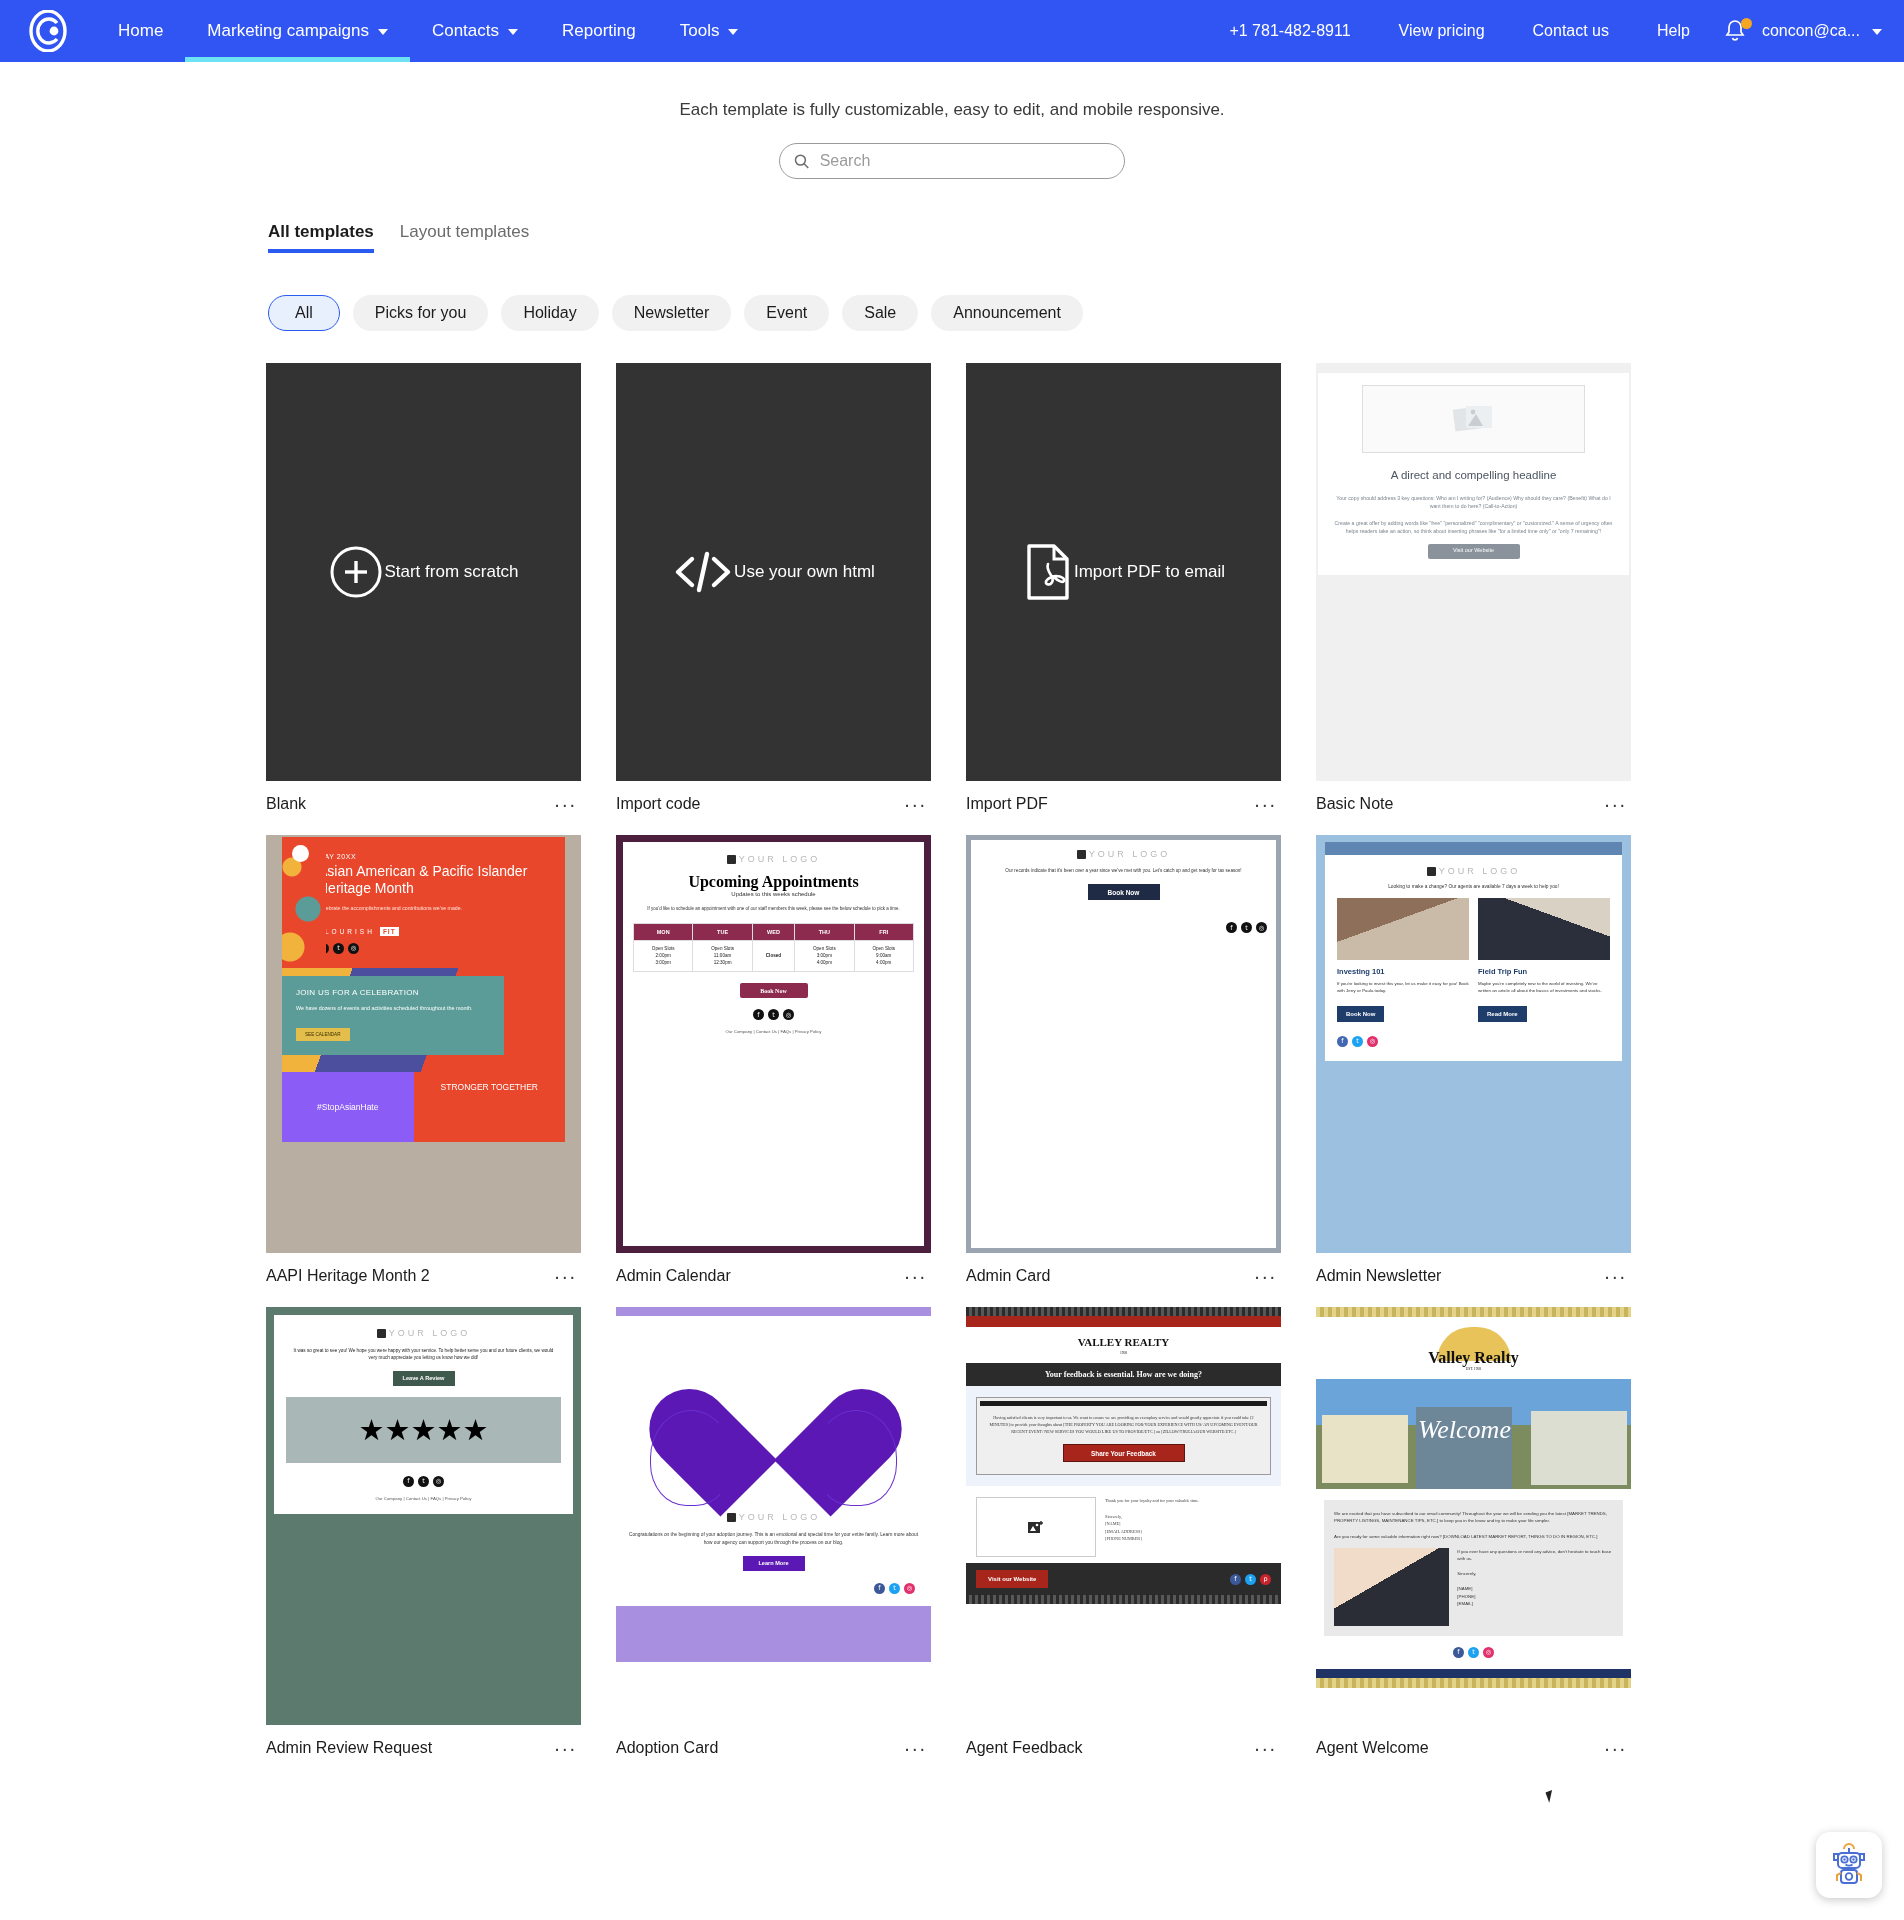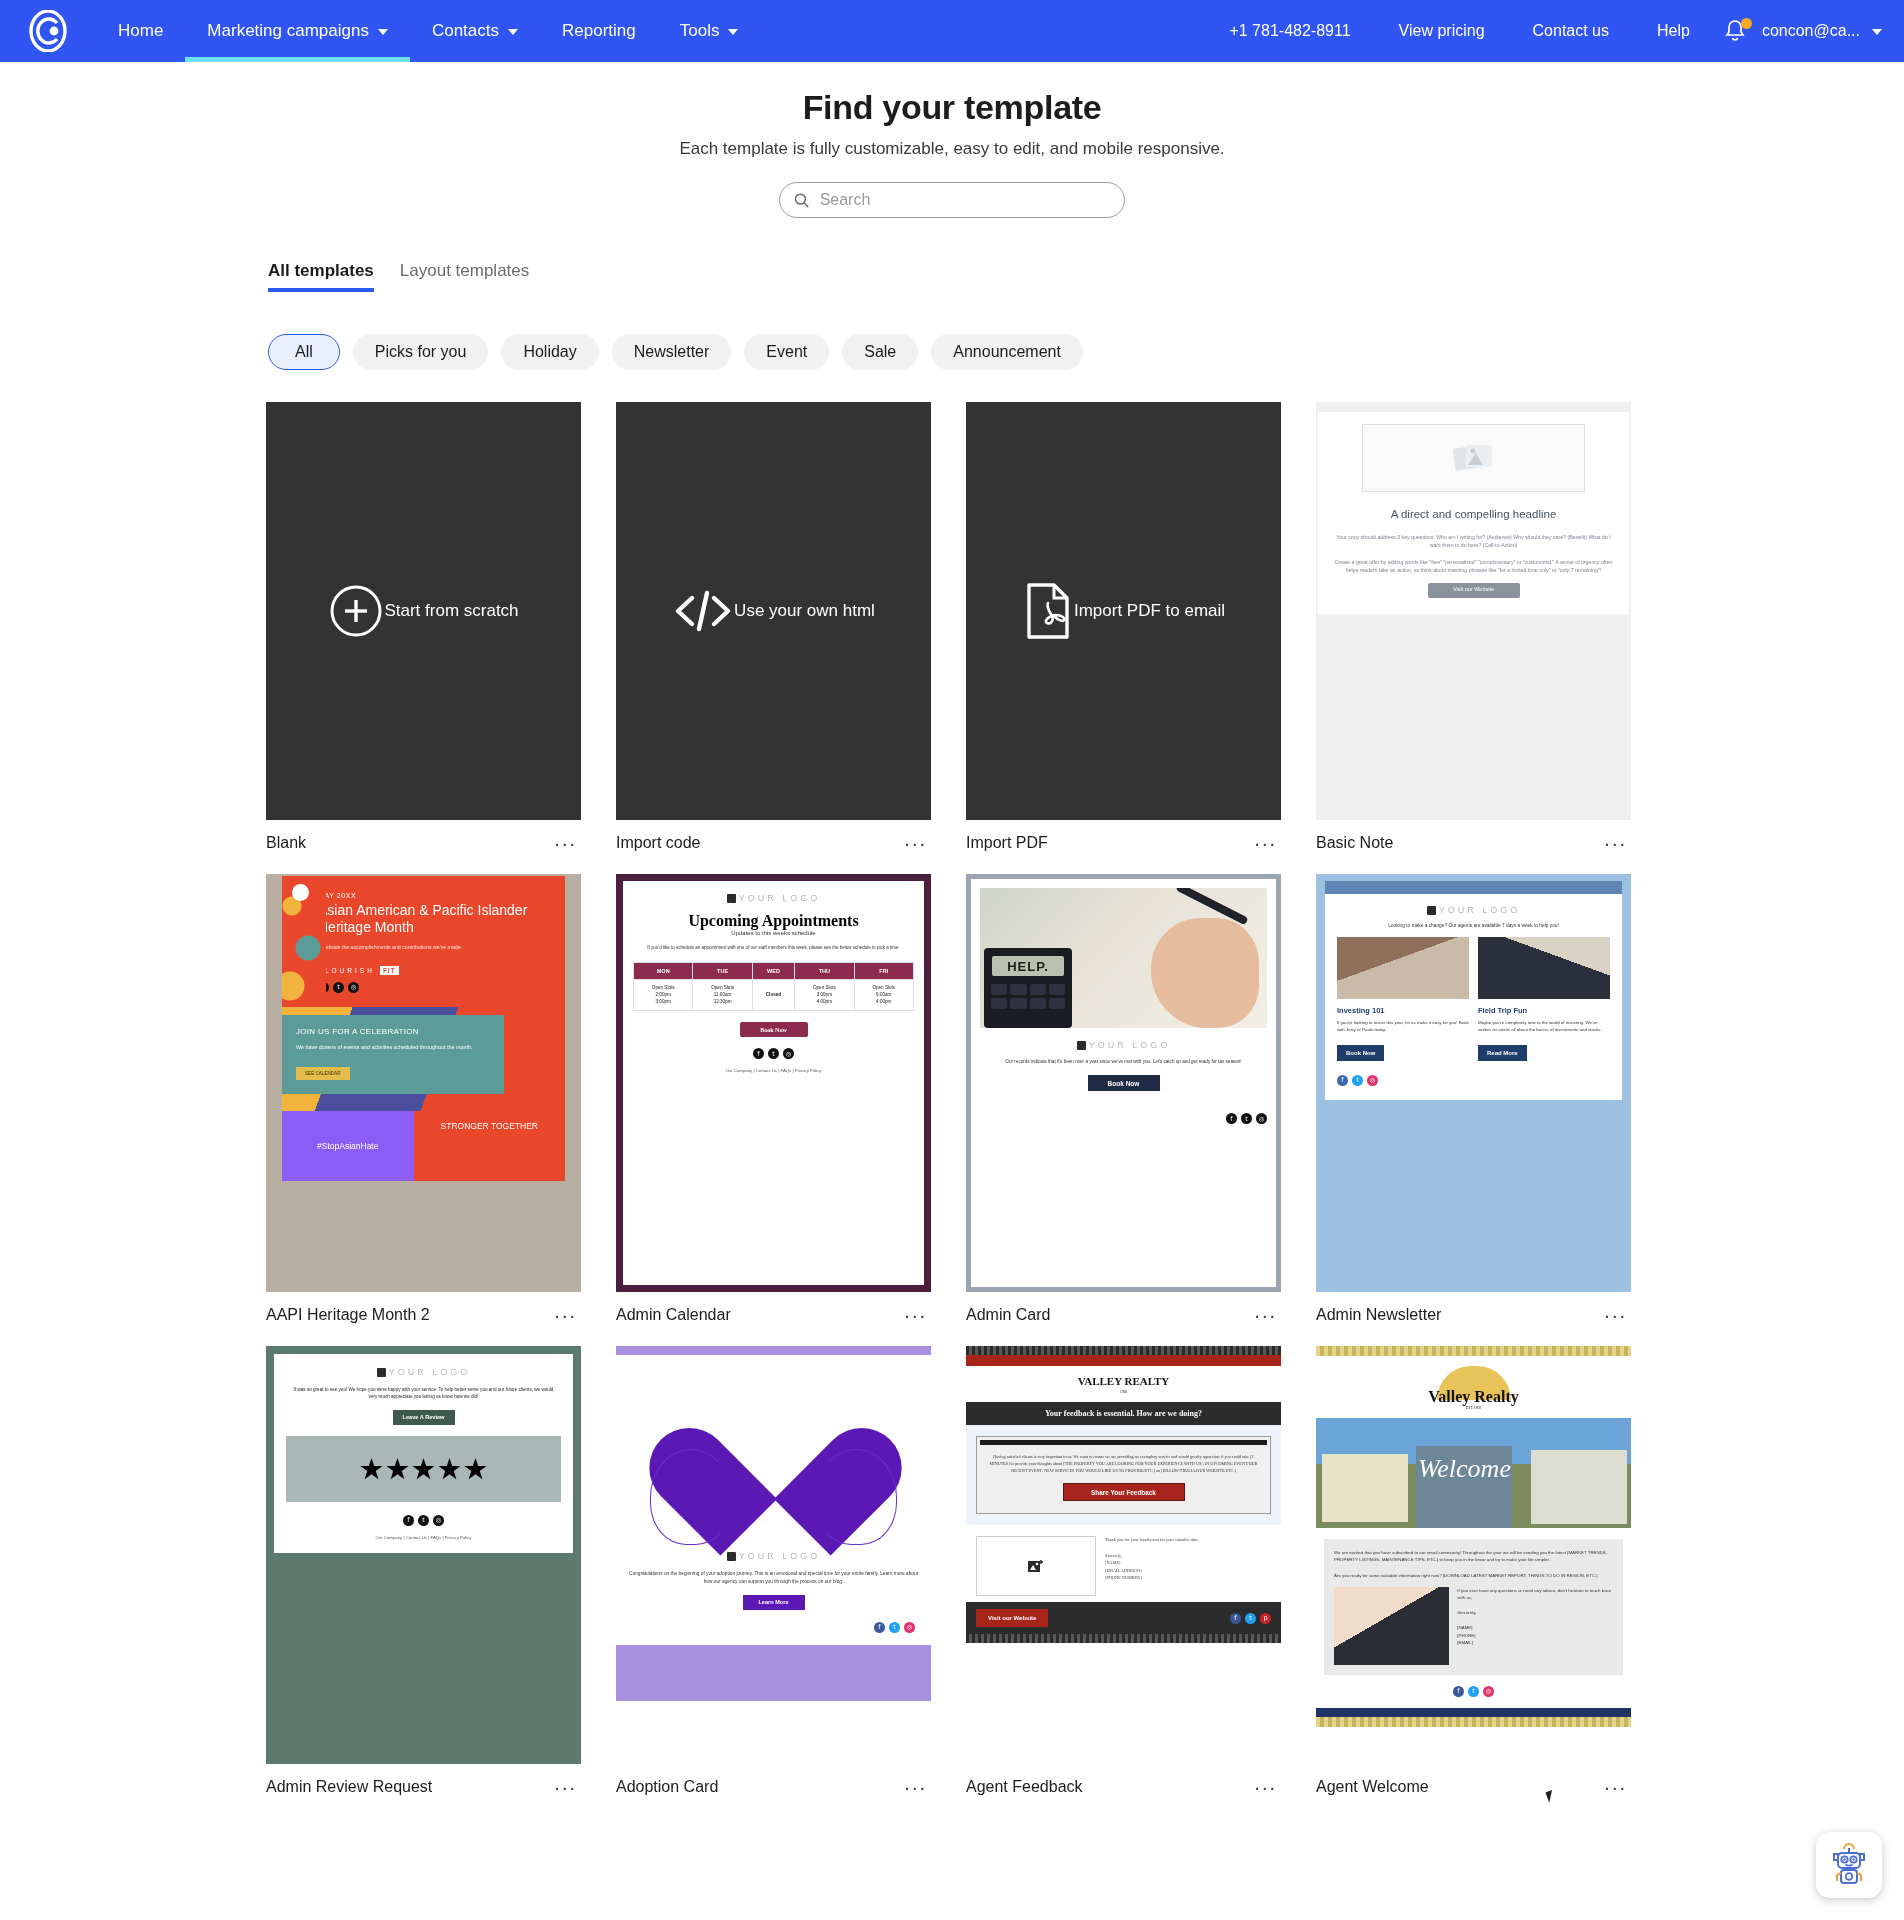--- a/index.html
+++ b/index.html
@@ -495,21 +495,20 @@
       <span class="bell-dot"></span>
     </div>
     <div class="account">
       <span>concon@ca...</span>
       <span class="caret"></span>
     </div>
   </div>
 </div>
 
 <div class="page-head">
-  <div class="page-title">Find your template</div>
   <div class="page-sub">Each template is fully customizable, easy to edit, and mobile responsive.</div>
   <div class="search-wrap">
     <svg width="17" height="17" viewBox="0 0 17 17">
       <circle cx="7" cy="7" r="5.4" fill="none" stroke="#6b6b6b" stroke-width="1.6"></circle>
       <line x1="11" y1="11" x2="15.5" y2="15.5" stroke="#6b6b6b" stroke-width="1.6"></line>
     </svg>
     <input type="text" placeholder="Search" style="">
   </div>
 </div>
 
@@ -706,37 +705,20 @@
     <div class="card-foot">
       <span class="card-name">Admin Calendar</span>
       <span class="dots">...</span>
     </div>
   </div>
 
   <div class="card">
     <div class="thumb">
       <div class="t-admincard">
         <div class="sheet">
-          <div class="photo">
-            <div class="pen"></div>
-            <div class="hand"></div>
-            <div class="calc">
-              <div class="scr">HELP.</div>
-              <div class="keys">
-                <i></i>
-                  <i></i>
-                  <i></i>
-                  <i></i>
-                  <i></i>
-                  <i></i>
-                  <i></i>
-                  <i></i>
-              </div>
-            </div>
-          </div>
           <div class="ylogo">
             <span class="sq"></span>
             <span>YOUR LOGO</span>
           </div>
           <div class="copy">Our records indicate that it's been over a year since we've met with you. Let's catch up and get ready for tax season!</div>
           <div class="bn">Book Now</div>
           <div class="socwrap">
             <div class="soc">
               <i>f</i>
               <i>t</i>

